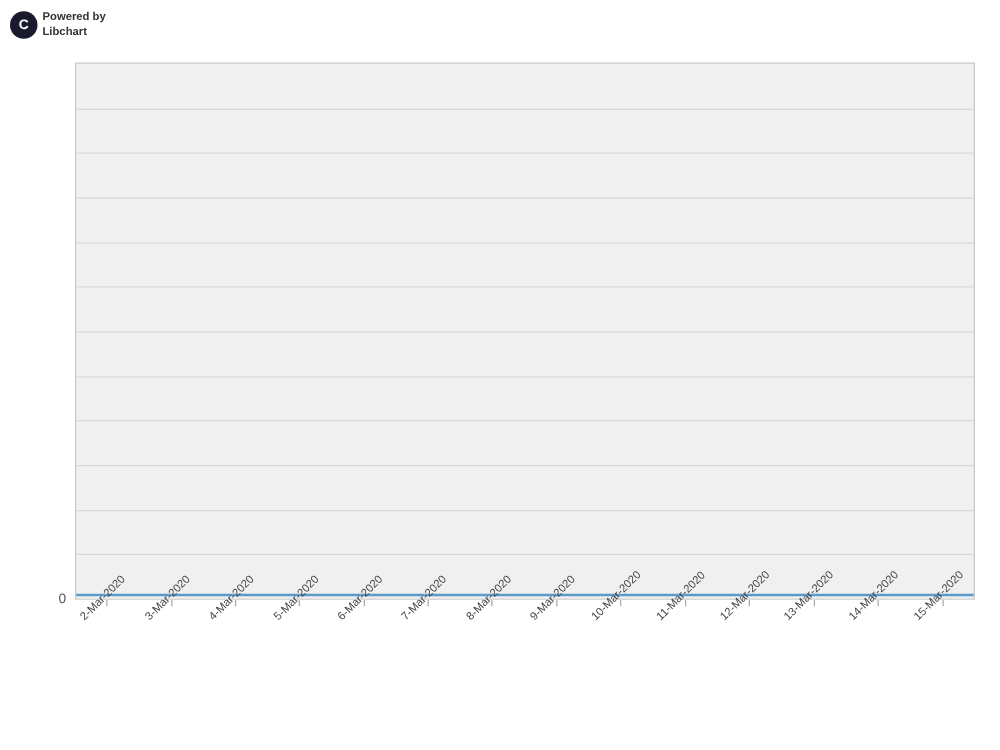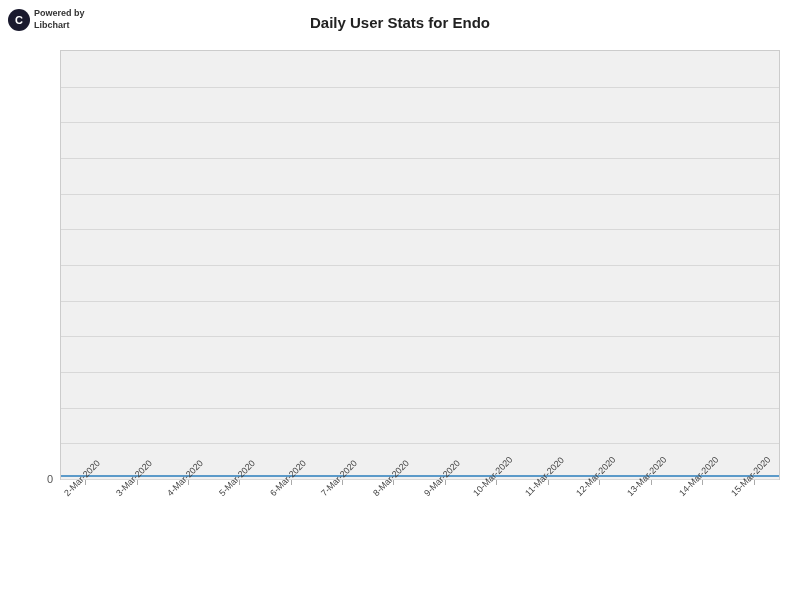--- a/index.html
+++ b/index.html
@@ -142,21 +142,20 @@
 
   <div class="powered-by">
     <div class="powered-by-logo">
       <span>C</span>
     </div>
     <div class="powered-by-text">
       Powered by<br>Libchart
     </div>
   </div>
 
-  <div class="chart-title">Daily User Stats for Endo</div>
 
   <div class="chart-area">
 
     <div class="grid-lines">
       <div class="grid-line" style="top: 8.33%"></div>
       <div class="grid-line" style="top: 16.67%"></div>
       <div class="grid-line" style="top: 25%"></div>
       <div class="grid-line" style="top: 33.33%"></div>
       <div class="grid-line" style="top: 41.67%"></div>
       <div class="grid-line" style="top: 50%"></div>

